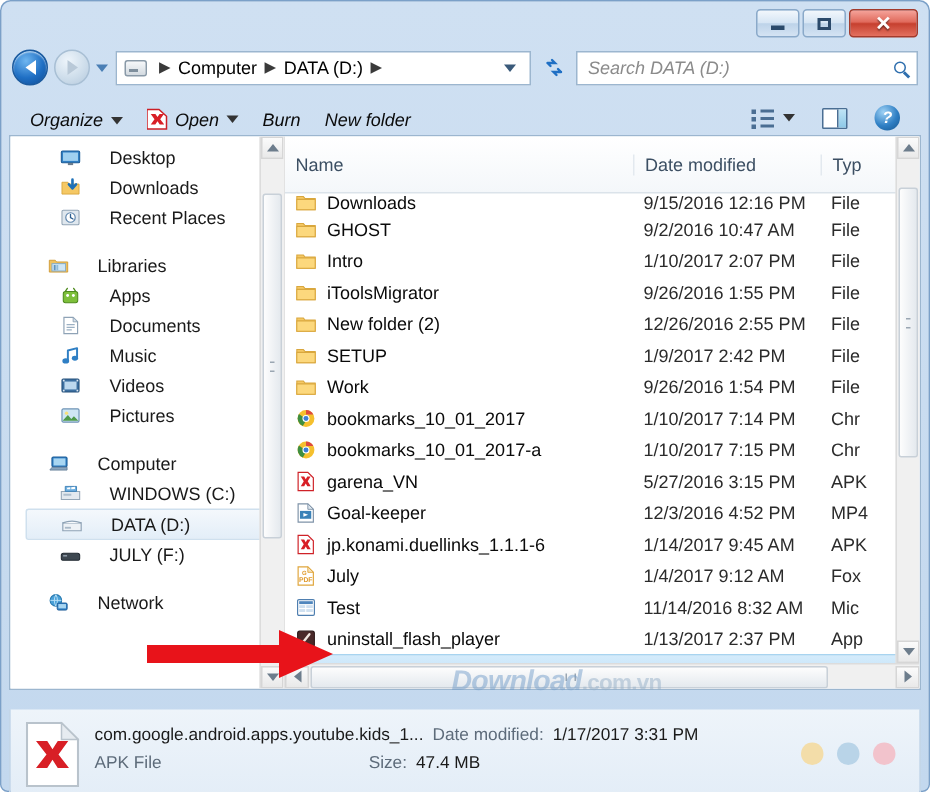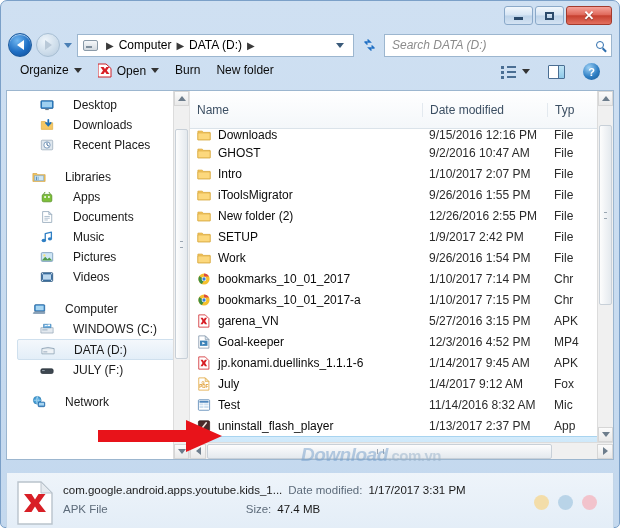--- a/index.html
+++ b/index.html
@@ -100,23 +100,23 @@
     display:flex; align-items:center; padding:0 4px 0 7px;
   }
   #searchph { flex:1; font-size:12px; color:#8b8b8b; font-style:italic; }
   .mag {
     width:8px;height:8px;border:1.6px solid #2f6fae;border-radius:50%;
     position:relative; margin-right:3px;
   }
   .mag:after{content:"";position:absolute;right:-4px;bottom:-3px;width:5px;height:1.6px;background:#2f6fae;transform:rotate(45deg);}
   
   #toolbar {
-    height: 30px; display:flex; align-items:flex-start;
+    height: 30px; display:flex; align-items:flex-end;
     padding: 0 6px;
-    font-size: 12px; color:#0b0b0b;
+    font-size: 12px; color:#0b0b0b;font-style:italic;
   }
   .tbitem { display:flex; align-items:center; gap:5px; padding:3px 8px; white-space:nowrap; }
   .tcaret { width:0;height:0;border-left:4px solid transparent;border-right:4px solid transparent;border-top:5px solid #333; }
   .apkico {
     width:14px;height:15px;flex:0 0 auto; position:relative;
   }
   .tbright { margin-left:auto; display:flex; align-items:center; gap:2px; }
   .viewico { width:16px;height:14px; position:relative; }
   .viewico i { position:absolute; left:6px; width:9px; height:2px; background:#4a6e93; }
   .viewico b { position:absolute; left:0px; width:3px; height:3px; background:#4a6e93; }
@@ -408,36 +408,36 @@
           <div class="navrow indent">
             <svg viewBox="0 0 16 16" class="nico">
               <path d="M6 12 V4.2 L13 2.4 V10" stroke="#2f7fc4" stroke-width="1.5" fill="none" stroke-linejoin="round"></path>
               <ellipse cx="4.4" cy="12.1" rx="2.6" ry="2" fill="#2f7fc4"></ellipse>
               <ellipse cx="11.4" cy="10.1" rx="2.4" ry="1.9" fill="#2f7fc4"></ellipse>
             </svg>
             <span>Music</span>
           </div>
           <div class="navrow indent">
             <svg viewBox="0 0 16 16" class="nico">
-              <rect x="1.5" y="3" width="13" height="10" rx="1" fill="#cfe6f5" stroke="#6e93b5" stroke-width=".9"></rect>
-              <circle cx="5" cy="6.2" r="1.3" fill="#f7e07a"></circle>
-              <path d="M2 12 L6 7.6 L8.6 10.6 L10.6 8.6 L14 12 Z" fill="#4f9a4a"></path>
-            </svg>
-            <span>Pictures</span>
-          </div>
-          <div class="navrow indent">
-            <svg viewBox="0 0 16 16" class="nico">
               <rect x="1.5" y="3" width="13" height="10" rx="1" fill="#3c6fa0" stroke="#24507a" stroke-width=".8"></rect>
               <rect x="3.4" y="5" width="9.2" height="6" fill="#bcd8ee"></rect>
               <rect x="2.2" y="3.6" width="1.3" height="1.3" fill="#dfe9f2"></rect>
               <rect x="2.2" y="11.2" width="1.3" height="1.3" fill="#dfe9f2"></rect>
               <rect x="12.6" y="3.6" width="1.3" height="1.3" fill="#dfe9f2"></rect>
               <rect x="12.6" y="11.2" width="1.3" height="1.3" fill="#dfe9f2"></rect>
             </svg>
             <span>Videos</span>
+          </div>
+          <div class="navrow indent">
+            <svg viewBox="0 0 16 16" class="nico">
+              <rect x="1.5" y="3" width="13" height="10" rx="1" fill="#cfe6f5" stroke="#6e93b5" stroke-width=".9"></rect>
+              <circle cx="5" cy="6.2" r="1.3" fill="#f7e07a"></circle>
+              <path d="M2 12 L6 7.6 L8.6 10.6 L10.6 8.6 L14 12 Z" fill="#4f9a4a"></path>
+            </svg>
+            <span>Pictures</span>
           </div>
           <div class="spacer"></div>
           <div class="navrow">
             <svg viewBox="0 0 16 16" class="nico">
               <rect x="3" y="3" width="11.5" height="7.6" rx="1" fill="#2f7fc4" stroke="#1c5c97" stroke-width=".8"></rect>
               <rect x="4.2" y="4.1" width="9.1" height="5.4" fill="#a8d6f2"></rect>
               <path d="M1.5 12.8 L3.2 10.8 L14.5 10.8 L14.5 13 L1.5 13 Z" fill="#8ba6bf" stroke="#64809a" stroke-width=".7"></path>
             </svg>
             <span>Computer</span>
           </div>

